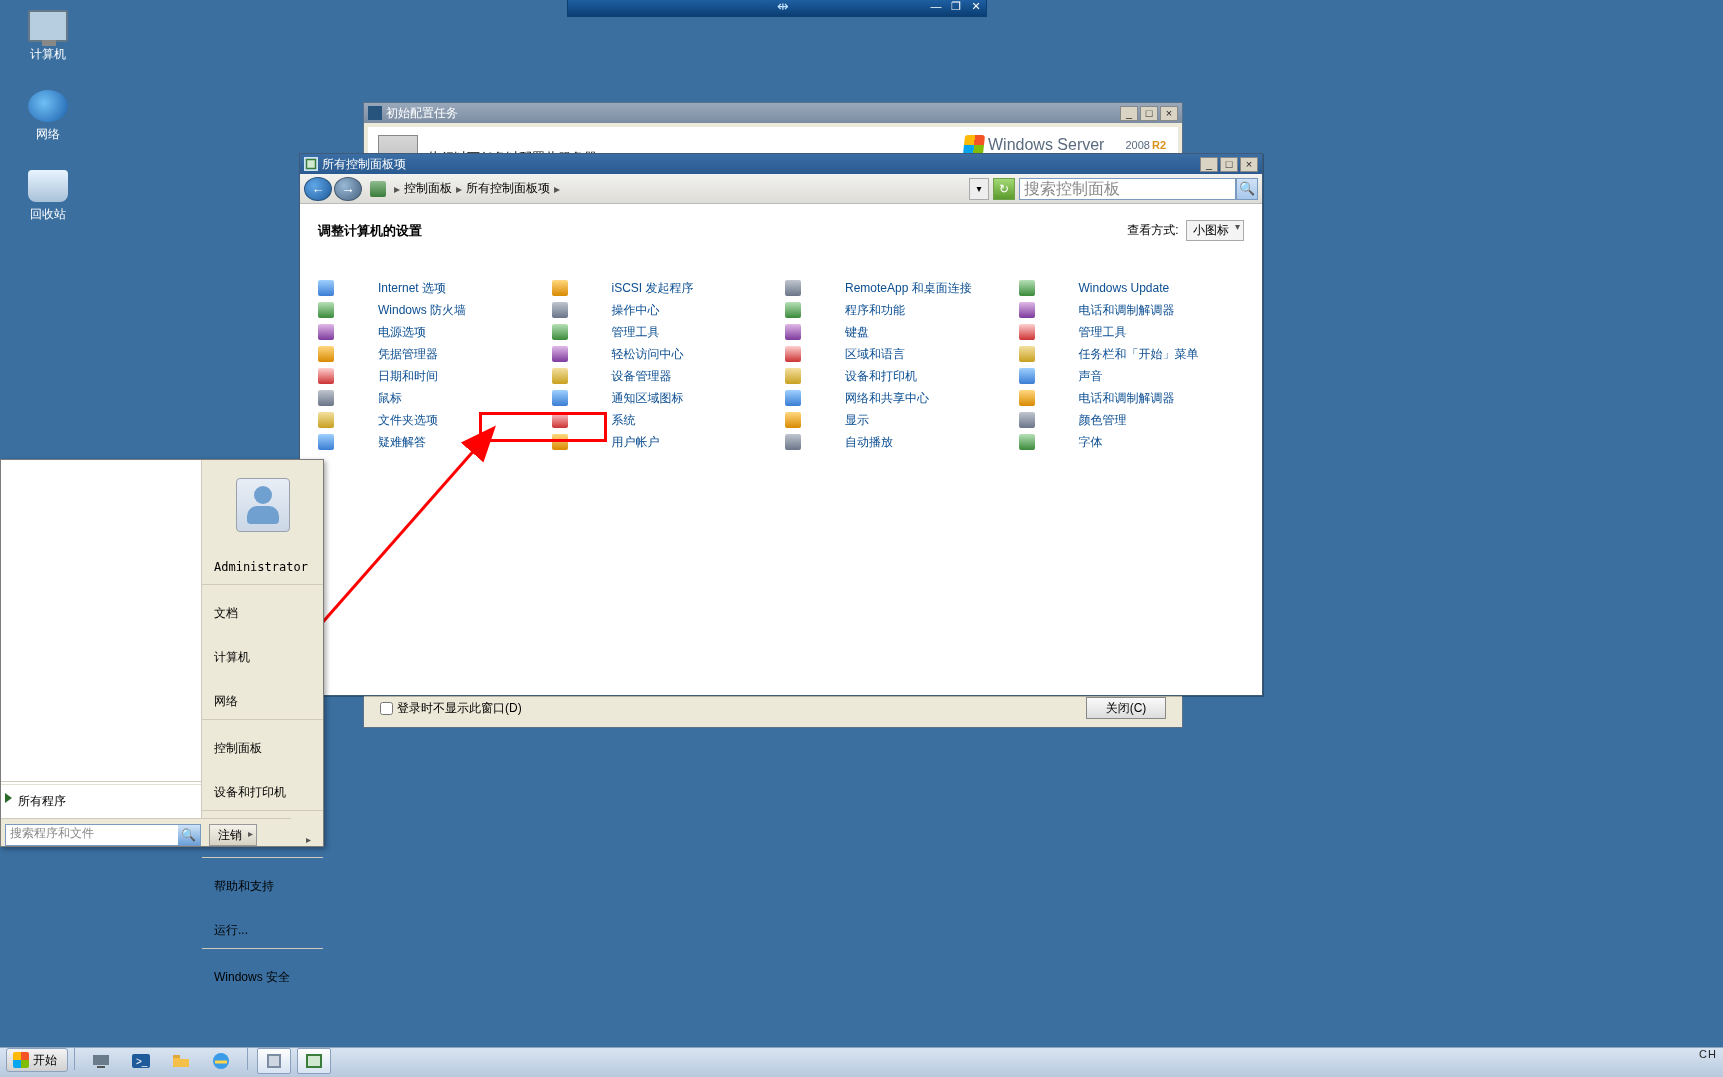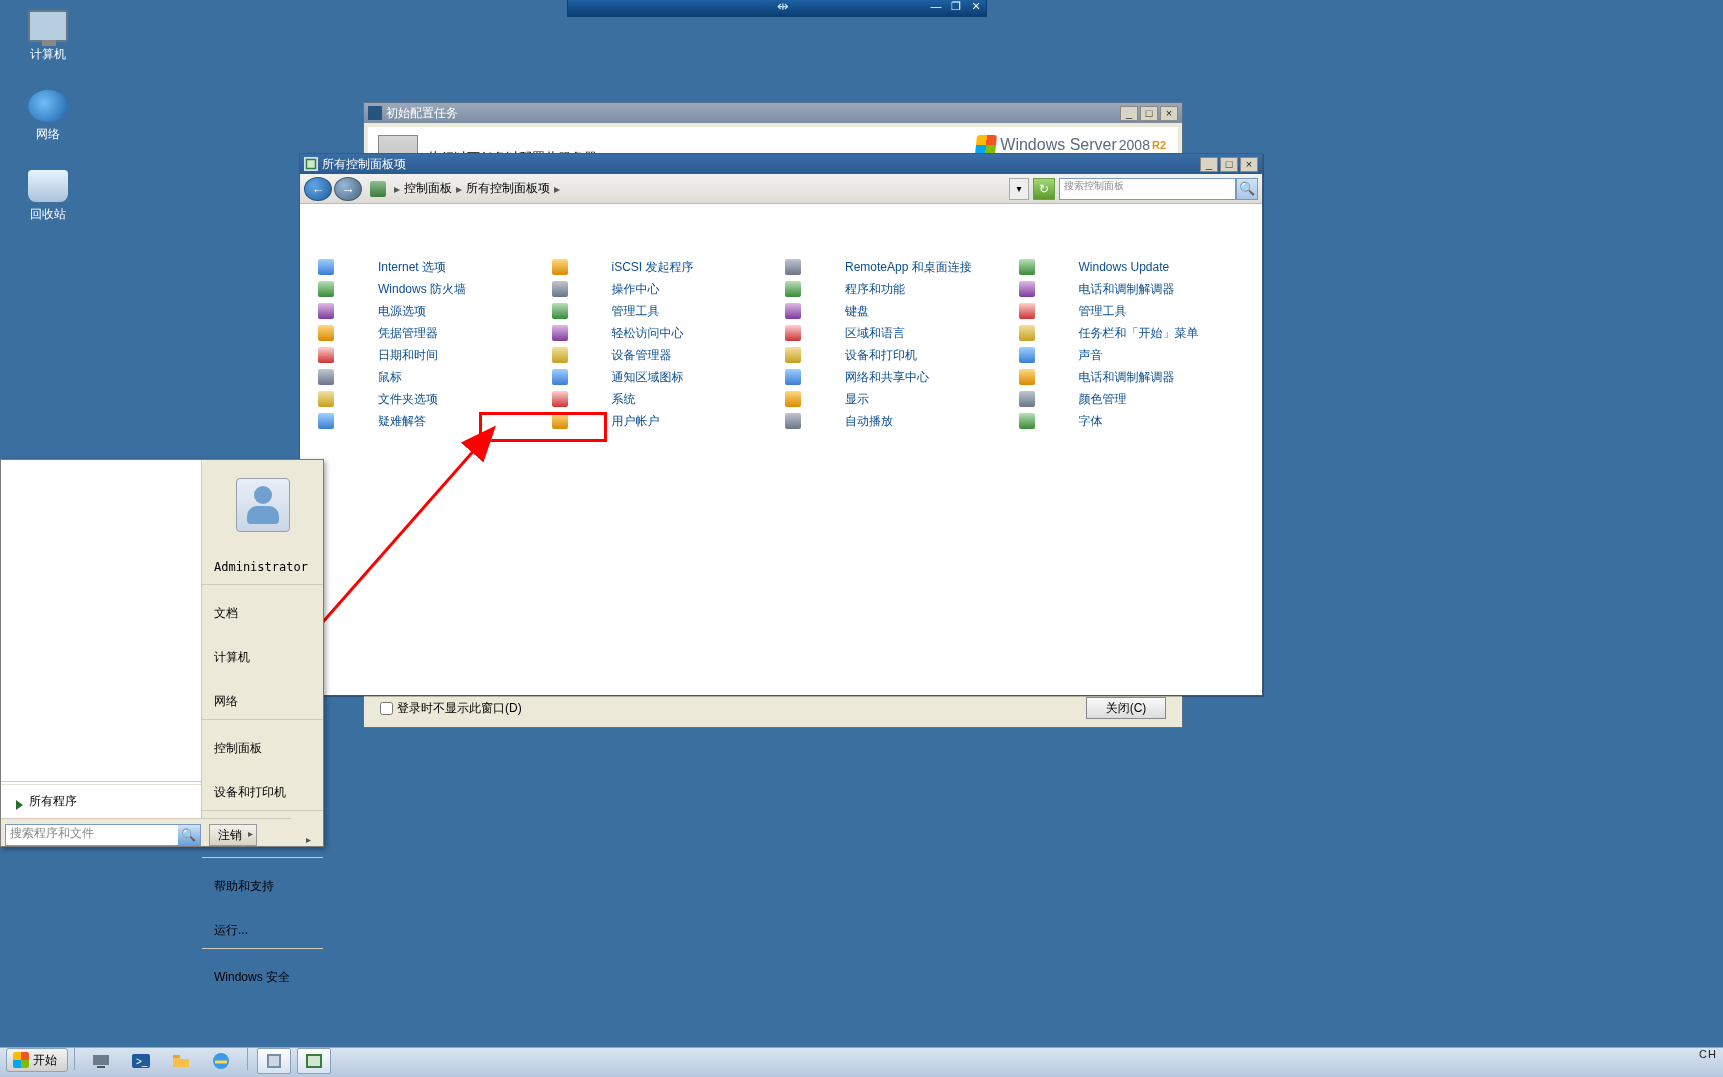--- a/index.html
+++ b/index.html
@@ -64,21 +64,21 @@
   .navbtn { width:28px; height:24px; border-radius:50%;
     background:radial-gradient(circle at 35% 35%, #5fa7e8,#1f5a9a); border:1px solid #26547c; color:#fff;
     display:flex; align-items:center; justify-content:center; font-size:13px; margin-right:2px;}
   .navbtn.disabled{filter:grayscale(.6) brightness(1.15);}
   .breadcrumb { margin-left:6px; font-size:12px; display:flex; align-items:center;}
   .breadcrumb .bicon{width:16px;height:16px;background:linear-gradient(#8fbc8f,#3a7d3a);margin-right:4px;border-radius:2px;}
   .breadcrumb .sep{margin:0 4px;color:#555;}
   .addr-dd { margin-left:auto; width:20px;height:22px;border:1px solid #aaa;background:#eee;text-align:center;font-size:10px;line-height:20px;}
   .refresh { width:22px; height:22px; margin:0 4px; border:1px solid #6fa04a;
     background:linear-gradient(#a4d976,#5a9a2c); color:#fff; text-align:center; font-size:12px; line-height:20px;}
-  .searchbox { width:177px; height:22px; border:1px solid #7a9abf; background:#fff; padding:0 4px; font-size:10px; color:#777;}
+  .searchbox { width:217px; height:22px; border:1px solid #7a9abf; background:#fff; padding:0 4px; font-size:16px; color:#777;}
   .searchgo { width:22px; height:22px; border:1px solid #7a9abf; background:linear-gradient(#cfe3f8,#a7c7ea);
     color:#1f5a9a; text-align:center; font-size:13px; line-height:20px;}
 
   .cp-body { padding:16px 18px 10px; }
   .cp-heading-row { display:flex; justify-content:space-between; align-items:center;}
   .cp-heading { font-size:13px; font-weight:bold; }
   .cp-view { font-size:12px; }
   .cp-view .dd{display:inline-block;border:1px solid #aaa;padding:1px 14px 1px 6px;background:#f4f4f4;position:relative;margin-left:4px;}
   .cp-view .dd::after{content:"▾";position:absolute;right:3px;top:0;font-size:10px;color:#555;}
 
@@ -107,21 +107,21 @@
   .sm-avatar { width:54px; height:54px; margin:10px auto 6px; border:1px solid #9aa0ae;
     background:linear-gradient(#e8eef6,#cbd7e6); border-radius:4px; display:flex; align-items:center; justify-content:center;}
   .sm-avatar .head{width:18px;height:18px;border-radius:50%;background:#6fa0d0;margin-bottom:2px;}
   .sm-avatar .body{width:32px;height:18px;border-radius:10px 10px 4px 4px;background:#6fa0d0;}
   .sm-avatar-wrap{display:flex;flex-direction:column;align-items:center;}
   .sm-user { text-align:left; padding:0 12px 8px; font-size:12px; font-family:Consolas,monospace;margin-top:28px;}
   .sm-item { padding:7px 12px; font-size:12px; cursor:pointer; display:flex; align-items:center; justify-content:space-between;margin-top:13px;}
   .sm-item .arr{font-size:10px;color:#555;}
   .sm-sep{border-top:1px solid #cfcabb; margin:2px 0;}
   .sm-left-inner{position:absolute;left:0;right:0;bottom:0;}
-  .sm-all { padding:8px 15px; border-top:1px solid #e3e0d4; display:flex;align-items:flex-end;font-size:12px;}
+  .sm-all { padding:8px 4px; border-top:1px solid #e3e0d4; display:flex;align-items:flex-start;font-size:12px;}
   .sm-all .tri{width:0;height:0;border-top:5px solid transparent;border-bottom:5px solid transparent;border-left:7px solid #2a6b2a; margin-right:6px;}
 
   .sm-search-row { position:absolute; left:0; bottom:0; width:290px; height:28px;
     background:#ece9d8; display:flex; align-items:flex-end; padding:0 4px; border-top:1px solid #cfcabb;}
   .sm-search { flex:0 0 196px; height:22px; border:1px solid #7a9abf; background:#fff; padding:0 4px; font-size:12px; color:#777;
     position:relative;}
   .sm-search .mag{position:absolute;right:0;top:0;width:22px;height:20px;background:linear-gradient(#cfe3f8,#6aa0da);
     color:#fff;text-align:center;line-height:20px;font-size:12px;}
   .sm-logoff { margin-left:8px; height:22px; border:1px solid #999; background:linear-gradient(#f4f2ea,#d6d2c4);
     padding:0 14px 0 8px; font-size:12px; position:relative;}
@@ -179,21 +179,21 @@
       <span>□</span>
       <span>×</span>
     </div>
   </div>
   <div class="win1-body">
     <div class="win1-banner-icon"></div>
     <div class="win1-banner-text">执行以下任务以配置此服务器</div>
     <div class="ws-logo">
       <span class="flag"></span>
       <span>Windows Server</span>
-      <span style="font-size:14px;margin-left:2px;">2008</span>
+      <span style="font-size:11px;margin-left:21px;">2008</span>
       <span style="font-size:11px;color:#d9931a;font-weight:bold;margin-left:2px;">R2</span>
     </div>
   </div>
   <div class="win1-footer">
     <label>
       <input type="checkbox" style="">
       <span>登录时不显示此窗口(D)</span>
     </label>
     <button class="closebtn">关闭(C)</button>
   </div>
@@ -227,20 +227,27 @@
     </div>
     <div class="addr-dd">▾</div>
     <div class="refresh">↻</div>
     <div class="searchbox">
       <span style="color:#8a8a8a;">搜索控制面板</span>
     </div>
     <div class="searchgo">🔍</div>
   </div>
 
   <div class="cp-body">
+    <div class="cp-heading-row">
+      <div class="cp-heading">调整计算机的设置</div>
+      <div class="cp-view">
+        <span>查看方式:</span>
+        <span class="dd">小图标</span>
+      </div>
+    </div>
 
     <div class="cp-grid" id="cp-grid">
         <div>
           <div class="cp-item">
             <span class="cicon c1"></span>
             <span>Internet 选项</span>
           </div>
           <div class="cp-item">
             <span class="cicon c4"></span>
             <span>Windows 防火墙</span>

